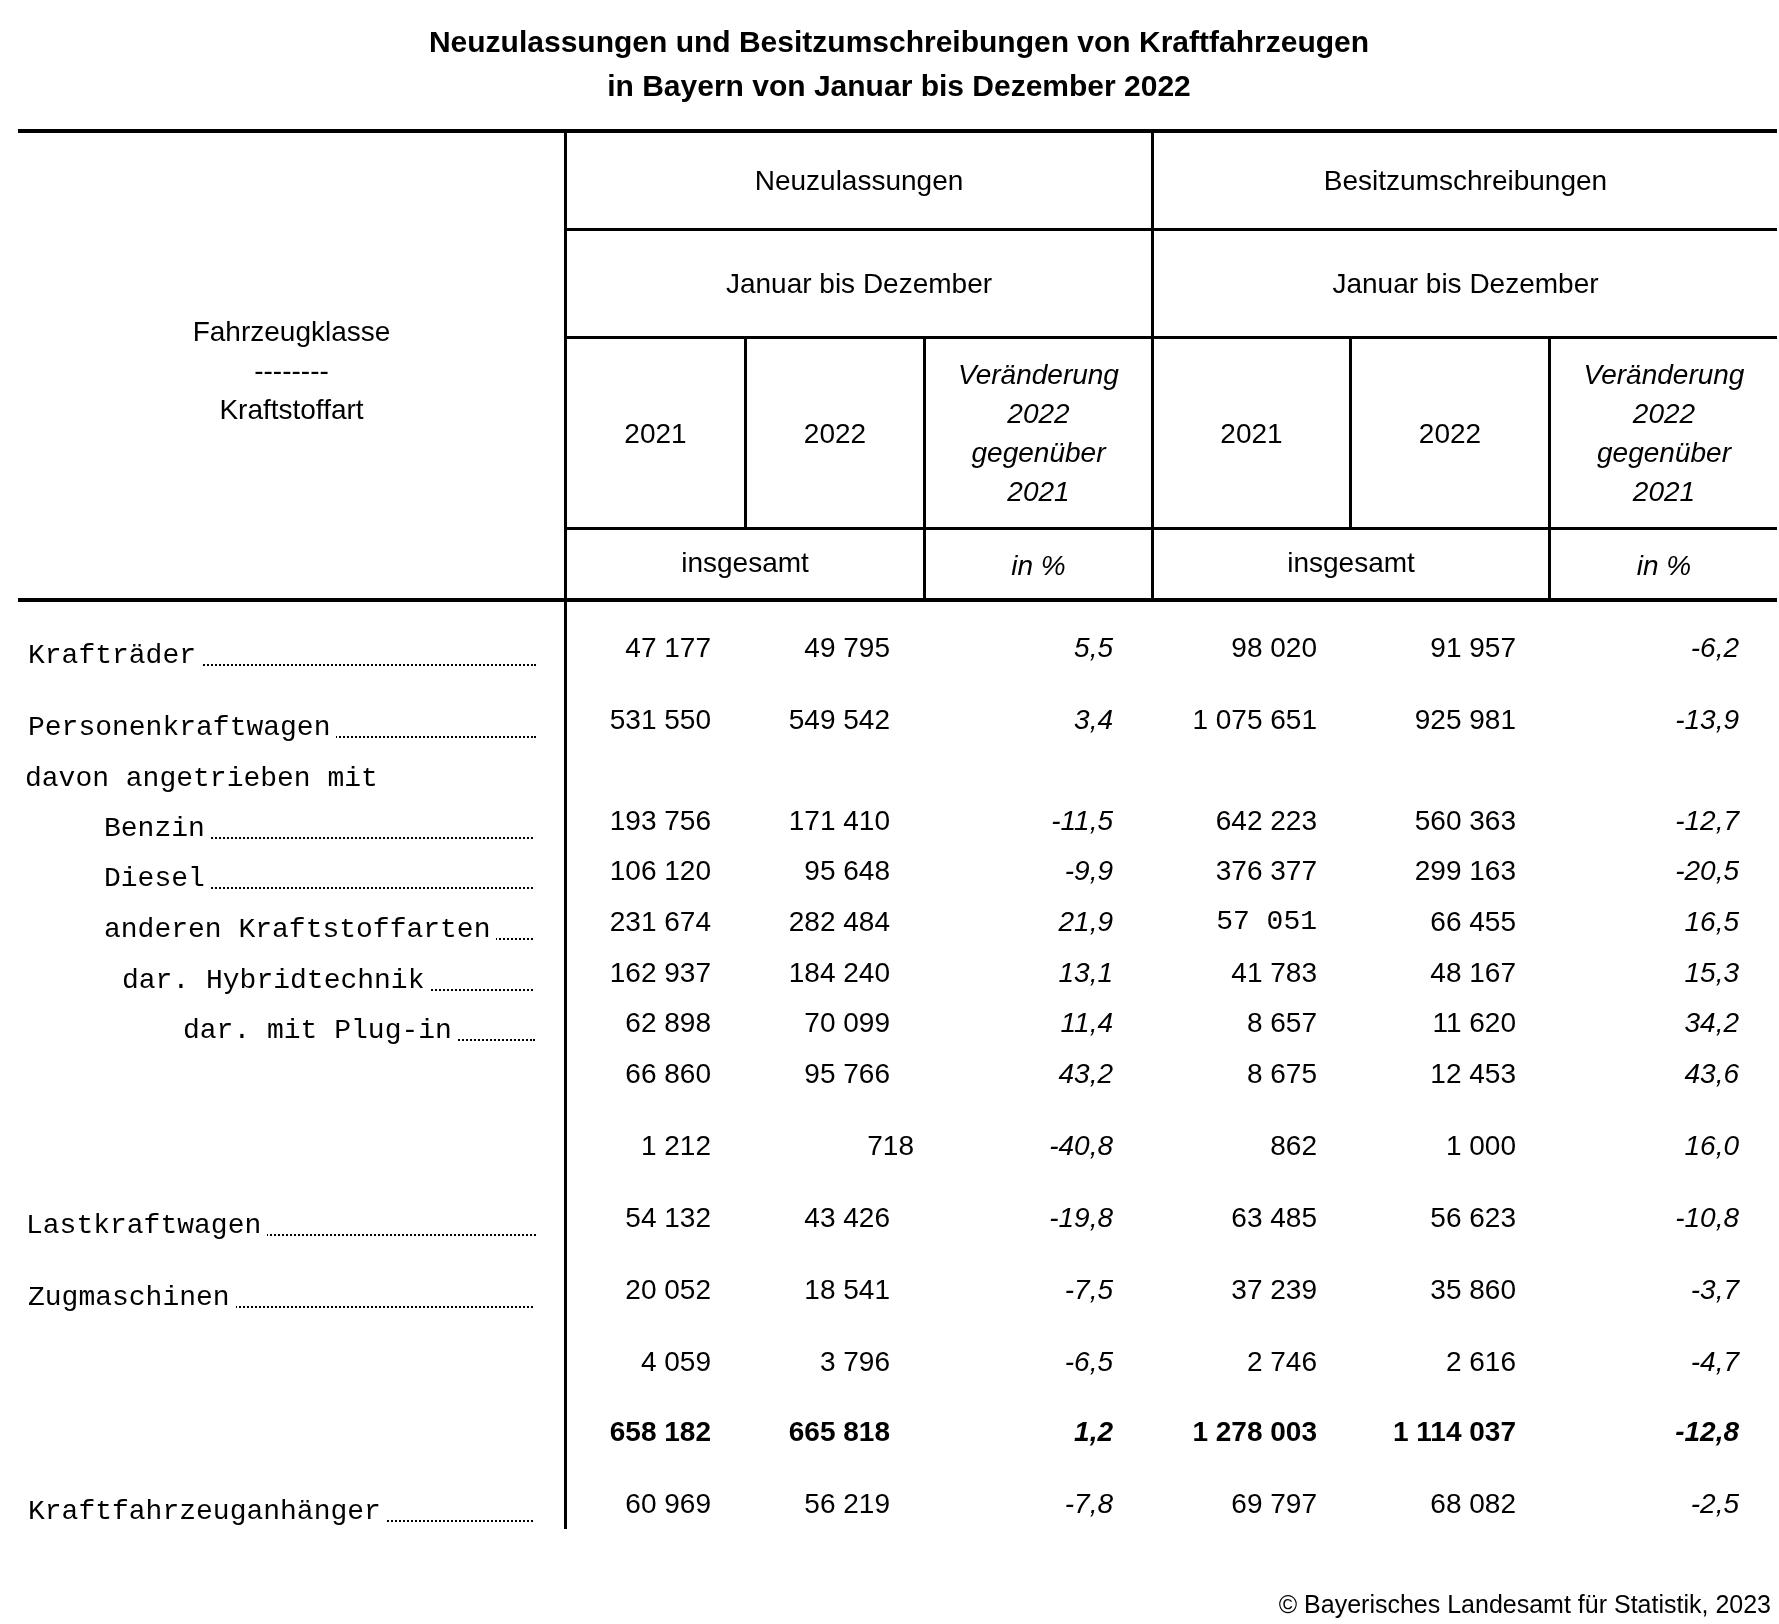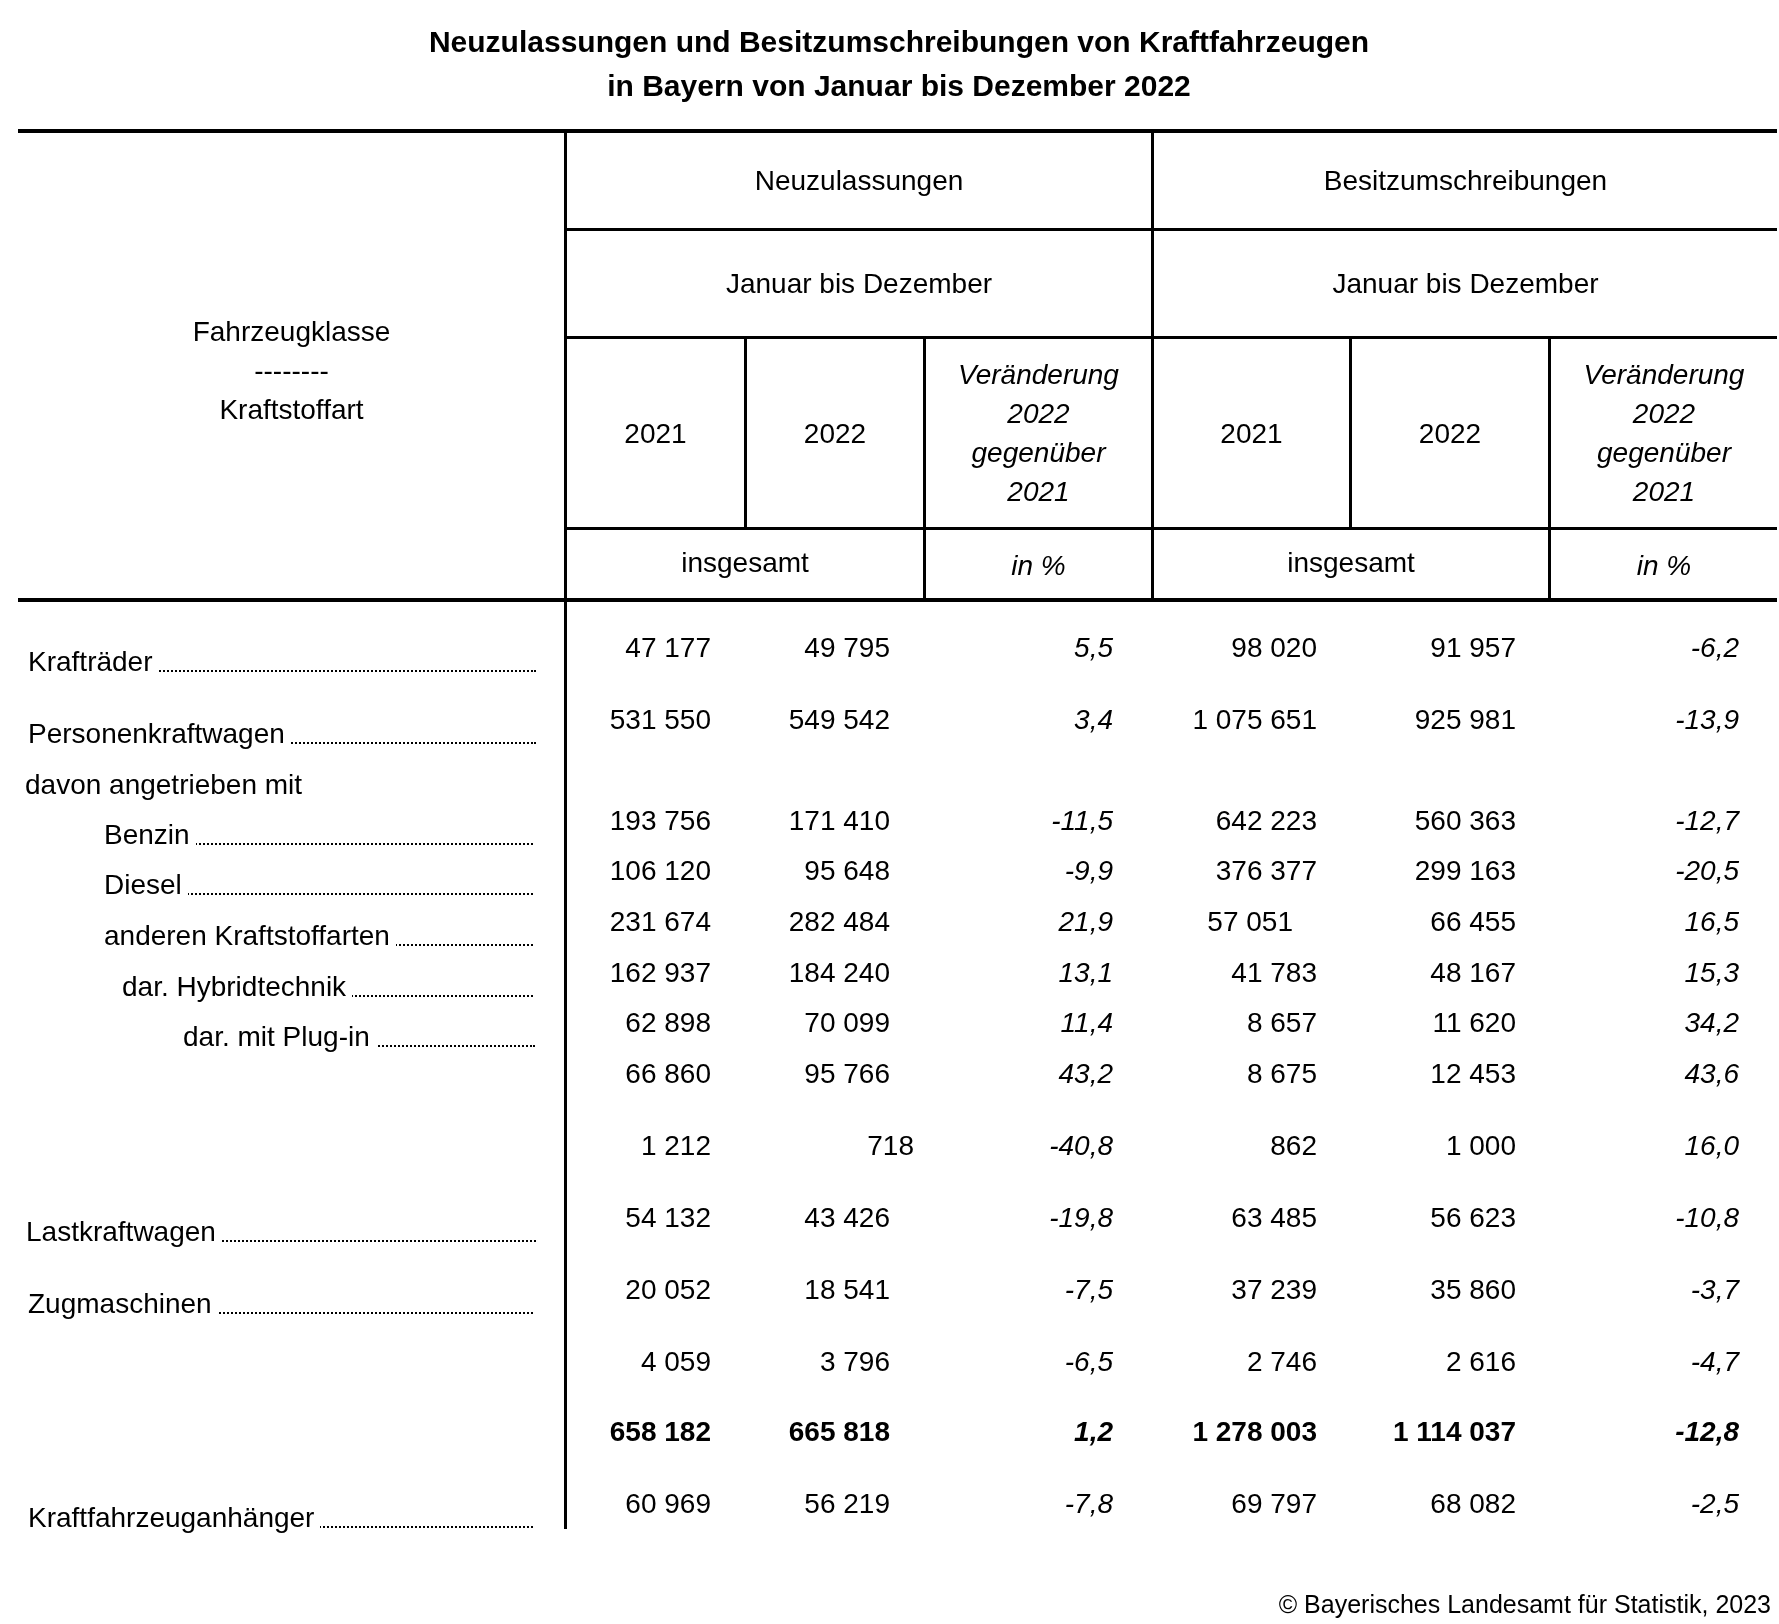--- a/index.html
+++ b/index.html
@@ -6,22 +6,22 @@
   body { width:1779px; height:1624px; position:relative; overflow:hidden;
          font-family:"Liberation Sans", sans-serif; color:#000; }
   .title { position:absolute; left:0; width:1798px; text-align:center;
            font-weight:bold; font-size:30px; line-height:34px; }
   .hline { position:absolute; background:#000; }
   .vline { position:absolute; background:#000; }
   .hcell { position:absolute; display:flex; align-items:center; justify-content:center;
            text-align:center; font-size:28px; line-height:39px; }
   .it { font-style:italic; }
   .row { position:absolute; left:0; width:1779px; height:44px; }
-  .lbl { position:absolute; top:14px; height:44px; line-height:44px; font-size:28px;
-         white-space:nowrap; overflow:hidden; }
+  .lbl { position:absolute; top:8px; height:44px; line-height:44px; font-size:28px;
+         white-space:nowrap; overflow:hidden;font-family:Liberation Mono, monospace; }
   .lbl .txt { background:#fff; padding-right:6px; position:relative; z-index:1; }
   .lbl .dots { position:absolute; left:0; right:0; bottom:12px; border-bottom:2px dotted #000; }
   .num { position:absolute; top:0; height:44px; line-height:44px; font-size:28px;
          text-align:right; white-space:nowrap; }
   .bold { font-weight:bold; }
   .footer { position:absolute; right:8px; top:1590px; font-size:25px; }
 </style>
 </head>
 <body>
 
@@ -115,21 +115,21 @@
   <div class="num" style="right:462px;">376 377</div>
   <div class="num" style="right:263px;">299 163</div>
   <div class="num it" style="right:40px;">-20,5</div>
 </div>
 
 <div class="row" style="top:900px;">
   <div class="lbl" style="left:104px; width:429px;"><span class="dots"></span><span class="txt">anderen Kraftstoffarten</span></div>
   <div class="num" style="right:1068px;">231 674</div>
   <div class="num" style="right:889px;">282 484</div>
   <div class="num it" style="right:666px;">21,9</div>
-  <div class="num" style="right:486px;">57 051</div>
+  <div class="num" style="right:462px;font-family:Liberation Mono, monospace;">57 051</div>
   <div class="num" style="right:263px;">66 455</div>
   <div class="num it" style="right:40px;">16,5</div>
 </div>
 
 <div class="row" style="top:951px;">
   <div class="lbl" style="left:122px; width:411px;"><span class="dots"></span><span class="txt">dar. Hybridtechnik</span></div>
   <div class="num" style="right:1068px;">162 937</div>
   <div class="num" style="right:889px;">184 240</div>
   <div class="num it" style="right:666px;">13,1</div>
   <div class="num" style="right:462px;">41 783</div>

